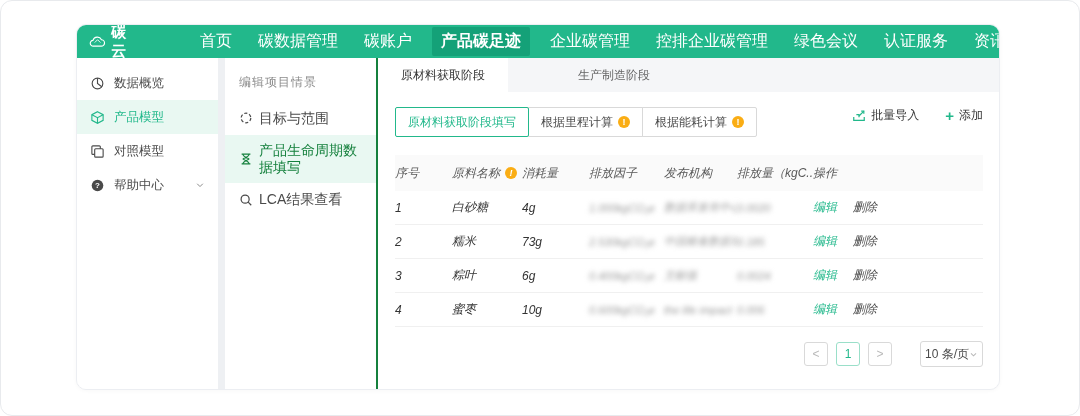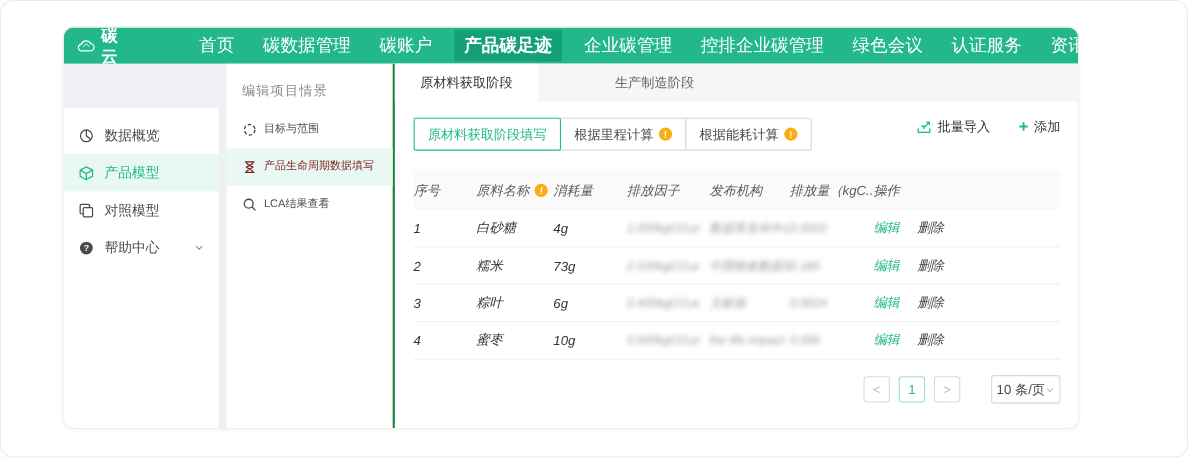--- a/index.html
+++ b/index.html
@@ -1,40 +1,40 @@
 <!DOCTYPE html>
 <html><head>
 <meta charset="utf-8">
 <style>
   * { margin:0; padding:0; box-sizing:border-box; }
   body { width:1080px; height:416px; background:#fff; font-family:"Liberation Sans","DejaVu Sans",sans-serif; }
   .screen { width:1080px; height:416px; position:relative; background:#fff; border:1px solid #E8EAED; border-radius:12px; overflow:hidden; }
-  .card { position:absolute; left:56px; top:23px; width:924px; height:366px; border:1px solid #ECEEF2; border-radius:10px; overflow:hidden; background:#fff; box-shadow:0 1px 4px rgba(0,0,0,0.03); }
+  .card { position:absolute; left:75px; top:23px; width:924px; height:366px; border:1px solid #ECEEF2; border-radius:10px; overflow:hidden; background:#fff; box-shadow:0 1px 4px rgba(0,0,0,0.03); }
 
   
   .navbar { height:33px; background:#22B88B; display:flex; align-items:center; padding:0 12px; color:#fff; }
   .logo { display:flex; align-items:center; gap:5px; font-size:15px; font-weight:bold; letter-spacing:1px; }
   .topnav { display:flex; gap:14px; margin-left:60px; font-size:16px; align-items:center; }
   .nav-item { padding:4px 6px; border-radius:2px; white-space:nowrap; cursor:pointer; }
   .nav-item.active { background:#14A178; font-weight:bold; padding:4px 9px; }
   .nav-icons { margin-left:auto; display:flex; align-items:center; gap:15px; }
   .nav-icons svg { display:block; cursor:pointer; }
 
   
   .appbody { display:flex; height:331px; background:#EEF0F3; }
-  .sidebar { width:141px; background:#fff; padding-top:8px; flex:none;margin-top:40px; }
+  .sidebar { width:141px; background:#fff; padding-top:8px; flex:none; }
   .side-item { height:34px; display:flex; align-items:center; gap:9px; padding:0 13px; font-size:12.5px; color:#4a4a4a; cursor:pointer; }
   .side-item.active { background:#E9F8F2; color:#22B88B; }
   .side-item .chev { margin-left:auto; color:#8C8C8C; display:flex; }
   .vgap { width:7px; flex:none; }
 
   .panel2 { width:153px; background:#fff; border-right:2px solid #15803d; padding-top:4px; flex:none; }
   .panel-header { font-size:12px; color:#8C8C8C; padding:12px 14px 10px; letter-spacing:1px; }
-  .panel-item { min-height:34px; display:flex; align-items:center; gap:6px; padding:7px 9px 7px 14px; font-size:10px; color:#4a4a4a; cursor:pointer; line-height:1.2; }
-  .panel-item.active { background:#E9F8F2; color:#7f1d1d;align-items:center; }
+  .panel-item { min-height:34px; display:flex; align-items:center; gap:6px; padding:7px 9px 7px 14px; font-size:14px; color:#4a4a4a; cursor:pointer; line-height:1.2; }
+  .panel-item.active { background:#E9F8F2; color:#15803d;align-items:center; }
   .panel-item svg { flex:none; }
 
   
   .main { flex:1; background:#fff; display:flex; flex-direction:column; min-width:0; }
   .tabstrip { height:34px; background:#F5F6F8; display:flex; font-size:12px; color:#666; flex:none;gap:47px; }
   .tab { padding:0 23px; display:flex; align-items:center; cursor:pointer; }
   .tab.active { background:#fff; color:#333; }
   .content { flex:1; padding:15px 16px 0 17px; display:flex; flex-direction:column; }
 
   .toolbar { display:flex; align-items:flex-start; justify-content:space-between; }

